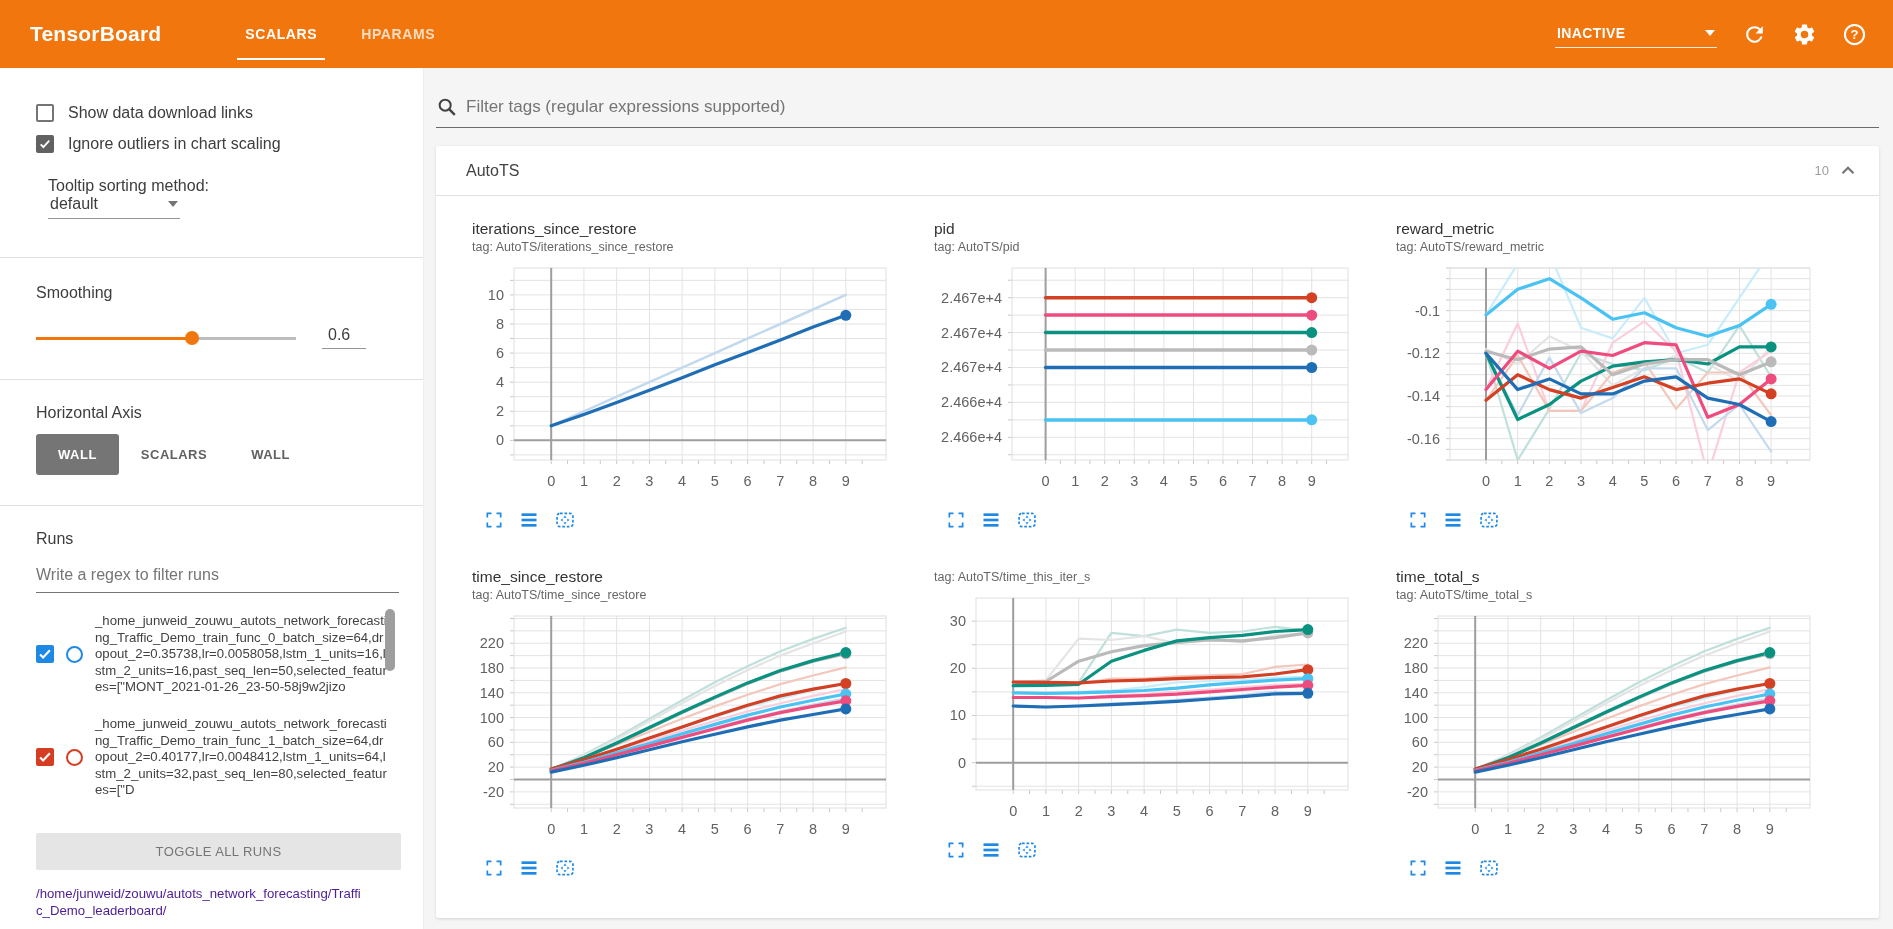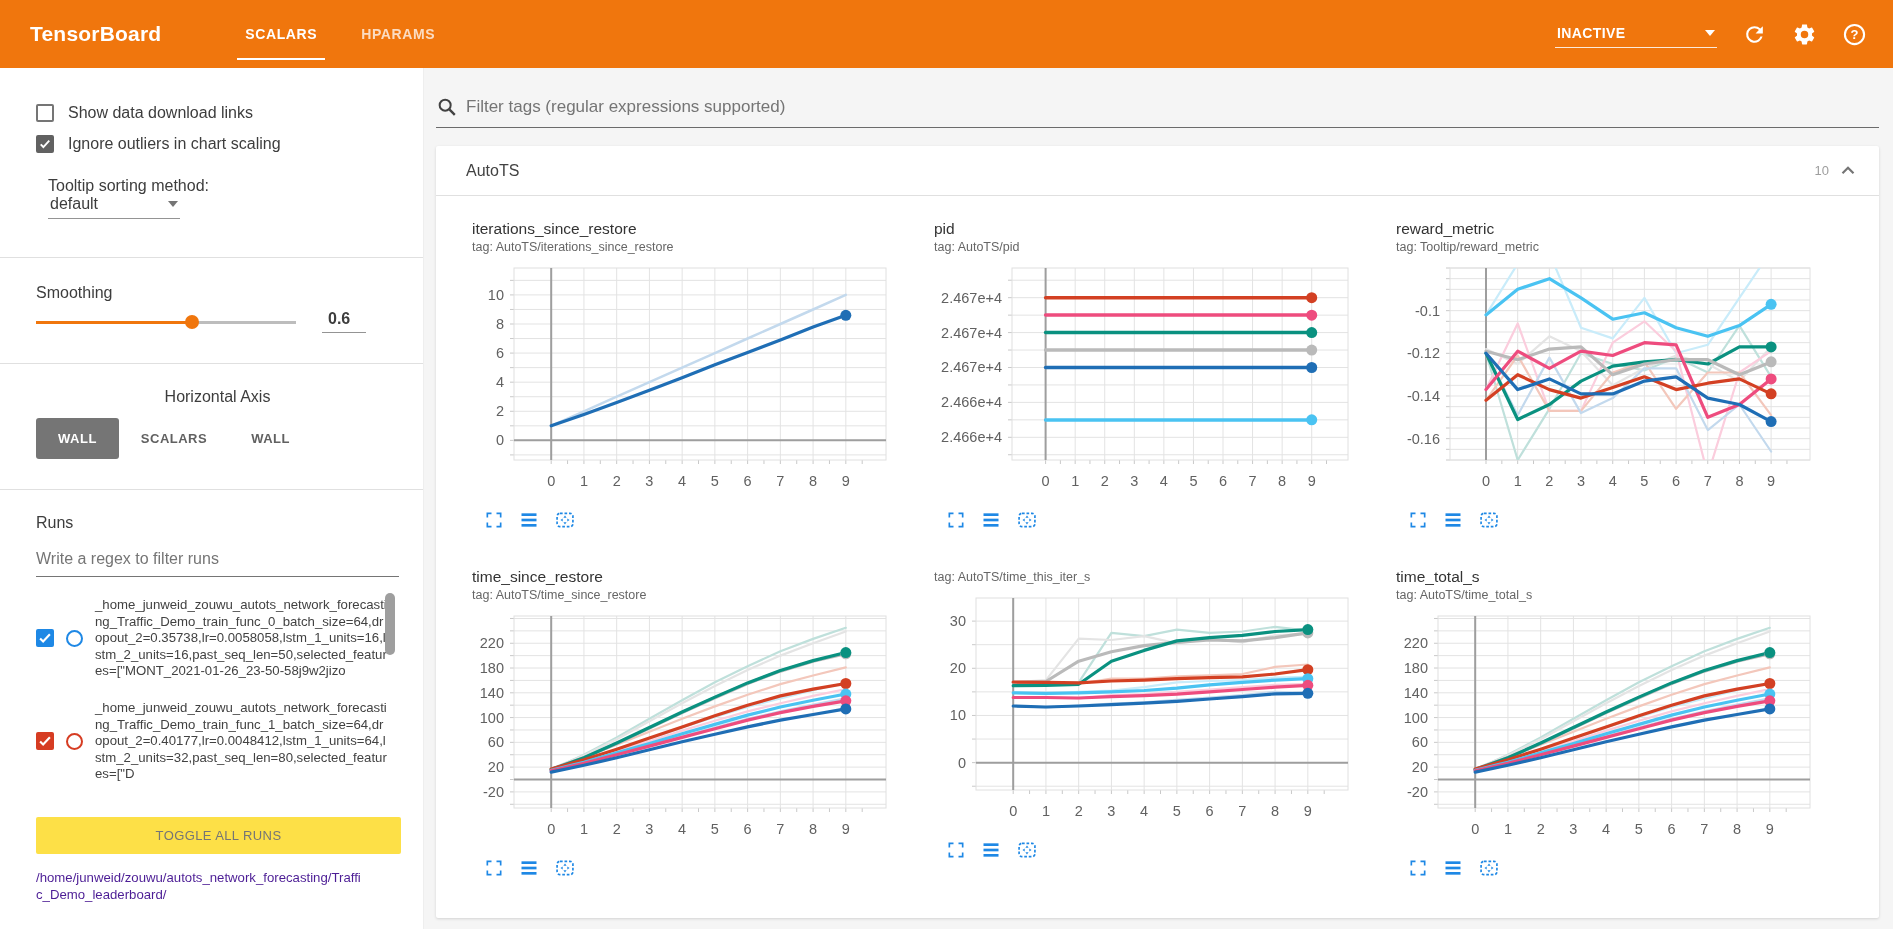--- a/index.html
+++ b/index.html
@@ -41,50 +41,50 @@
          background:#fff; display:flex; align-items:center; justify-content:center; }
   .chk.on { border-color:#616161; background:#616161; }
   .label16 { font-size:16px; color:#3d3d3d; }
   .tooltip-row { display:flex; align-items:baseline; margin-top:24px; padding-bottom:28px;flex-direction:column; }
   .dd { display:flex; align-items:center; justify-content:space-between; width:132px;
         margin-left:12px; border-bottom:1px solid #949494; padding:0 2px 5px 2px;
         font-size:16px; color:#3d3d3d; cursor:pointer; }
   .caret-gray { width:0; height:0; border-left:5px solid transparent;
                 border-right:5px solid transparent; border-top:6px solid #757575; }
   .smoothing-sec { padding-top:26px; padding-bottom:30px; }
-  .slider-row { display:flex; align-items:center; margin-top:8px;font-weight:bold; }
+  .slider-row { display:flex; align-items:center; margin-top:24px; }
   .slider { position:relative; width:260px; height:14px; flex:none; cursor:pointer; }
   .slider .track { position:absolute; top:6px; left:0; right:0; height:3px; background:#bdbdbd; }
   .slider .fill { position:absolute; top:6px; left:0; height:3px; background:#f0760d; }
   .slider .knob { position:absolute; top:0; width:14px; height:14px; border-radius:50%;
                   background:#f0760d; transform:translateX(-7px); }
   .slider-val { margin-left:26px; width:44px; font-size:16px; color:#3d3d3d;
                 border-bottom:1px solid #949494; padding:0 2px 4px 6px; }
-  .axis-sec { padding-top:24px; padding-bottom:30px;text-align:center; }
+  .axis-sec { padding-top:24px; padding-bottom:30px; }
   .axis-btns { display:flex; align-items:center; margin-top:12px; }
   .axis-btn { font-size:13px; font-weight:bold; letter-spacing:.5px; color:#616161;
               padding:13px 22px; border-radius:3px; cursor:pointer; }
   .axis-btn.sel { background:#757575; color:#fff; }
   .runs-sec { padding-top:24px; }
   .regex-input { display:block; width:100%; border:none; outline:none;
                  border-bottom:1px solid #757575; font-size:16px; color:#3d3d3d;
                  padding:2px 0 8px 0; margin-top:16px; background:transparent;
                  font-family:"Liberation Sans",sans-serif; }
   .regex-input::placeholder { color:#757575; }
   .run-list { position:relative; margin-top:10px; height:228px; overflow:hidden; }
   .run-item { display:flex; align-items:center; gap:12px; padding:10px 0; cursor:pointer; }
   .run-chk { width:18px; height:18px; flex:none; border-radius:2px;
              display:flex; align-items:center; justify-content:center; }
   .run-radio { width:17px; height:17px; flex:none; border-radius:50%; background:#fff; }
   .run-name { font-size:13.2px; line-height:16.6px; color:#424242; width:294px;
               word-break:break-all; }
   .run-scrollthumb { position:absolute; right:4px; top:6px; width:10px; height:62px;
                      border-radius:5px; background:#9e9e9e; }
   .toggle-btn { display:block; width:365px; padding:11px 0; margin-top:2px;
-                background:#fde047; border:none; border-radius:2px; font-size:13px;
+                background:#e5e5e5; border:none; border-radius:2px; font-size:13px;
                 letter-spacing:.4px; color:#757575; cursor:pointer;
                 font-family:"Liberation Sans",sans-serif; }
   .side-footer { margin-top:16px; font-size:13.2px; line-height:16.5px; color:#4c1d95;
                  word-break:break-all; width:330px; }
 
   
   .searchbar { display:flex; align-items:center; gap:8px; margin:28px 0 0 0;
                border-bottom:1px solid #6b6b6b; padding-bottom:9px; }
   .searchbar input { flex:1; border:none; outline:none; background:transparent;
                      font-size:17px; color:#3d3d3d; font-family:"Liberation Sans",sans-serif; }
@@ -467,21 +467,21 @@
                   <rect x="2.5" y="4" width="19" height="16" rx="3.5" fill="none" stroke="#1e88e5" stroke-width="2" stroke-dasharray="3.2 2.2"></rect>
                   <g fill="#1e88e5">
                     <path d="M12 6.6l1.9 2.6h-3.8z"></path>
                     <path d="M12 17.4l-1.9-2.6h3.8z"></path>
                     <path d="M6.6 12l2.6-1.9v3.8z"></path>
                     <path d="M17.4 12l-2.6 1.9v-3.8z"></path>
                   </g>
                 </svg>
               </span>
             </div></div>
-          <div class="chart-card"><div class="c-title">reward_metric</div><div class="c-tag">tag: Tooltip/reward_metric</div><svg viewBox="0 0 440 240" width="440" height="240">
+          <div class="chart-card"><div class="c-title">reward_metric</div><div class="c-tag">tag: AutoTS/reward_metric</div><svg viewBox="0 0 440 240" width="440" height="240">
               <defs>
                 <clipPath id="clip-2">
                   <rect x="72" y="8" width="360" height="192"></rect>
                 </clipPath>
               </defs>
               <line x1="108" y1="8" x2="108" y2="200" stroke="#e3e3e3" stroke-width="1"></line>
               <line x1="139.68" y1="8" x2="139.68" y2="200" stroke="#e3e3e3" stroke-width="1"></line>
               <line x1="171.36" y1="8" x2="171.36" y2="200" stroke="#e3e3e3" stroke-width="1"></line>
               <line x1="203.04" y1="8" x2="203.04" y2="200" stroke="#e3e3e3" stroke-width="1"></line>
               <line x1="234.71999999999997" y1="8" x2="234.71999999999997" y2="200" stroke="#e3e3e3" stroke-width="1"></line>

